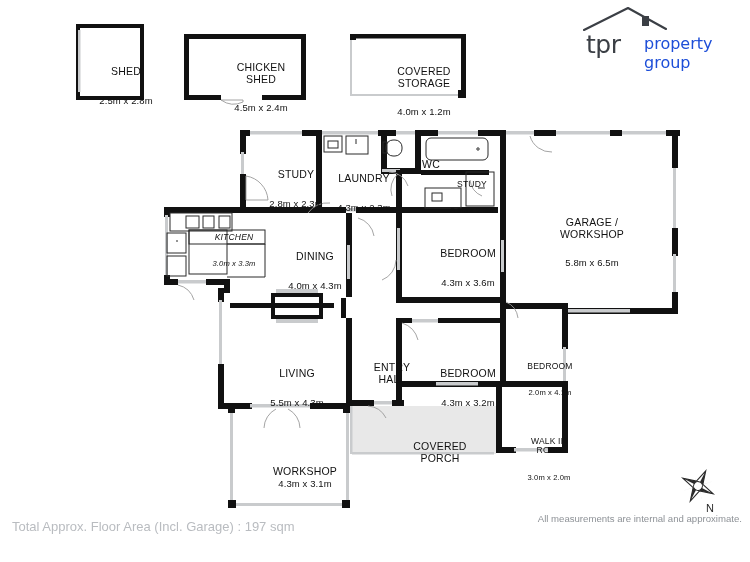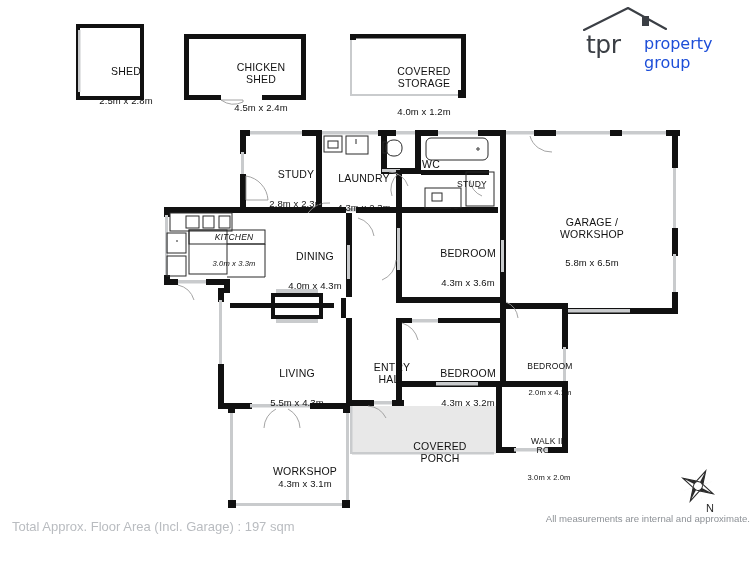--- a/index.html
+++ b/index.html
@@ -19,21 +19,21 @@
   
   #logo{position:absolute;left:580px;top:4px;width:168px;height:54px;}
   #logo .wordmark{position:absolute;left:6px;top:26px;font-size:25px;
       color:#3b3f45;font-family:"DejaVu Sans", sans-serif;letter-spacing:-0.5px;}
   #logo .tagline{position:absolute;left:64px;top:30px;font-size:16px;
       color:#1d4ed8;font-family:"DejaVu Sans", sans-serif;letter-spacing:0px;}
 
   
   #foot-left{position:absolute;left:12px;top:518px;font-size:13px;
      color:#b9bcc0;line-height:1.35;}
-  #foot-right{position:absolute;right:0;top:512px;font-size:9.6px;
+  #foot-right{position:absolute;right:8px;top:512px;font-size:9.6px;
      color:#8e9297;line-height:1.45;text-align:right;}
 </style>
 </head>
 <body>
 
 <svg id="plan" viewBox="0 0 750 562">
   <defs>
     <style>
       .w  { fill:#111; }                 /* thick structural wall */
       .g  { fill:#c9cbcd; }              /* glass / opening (light) */

